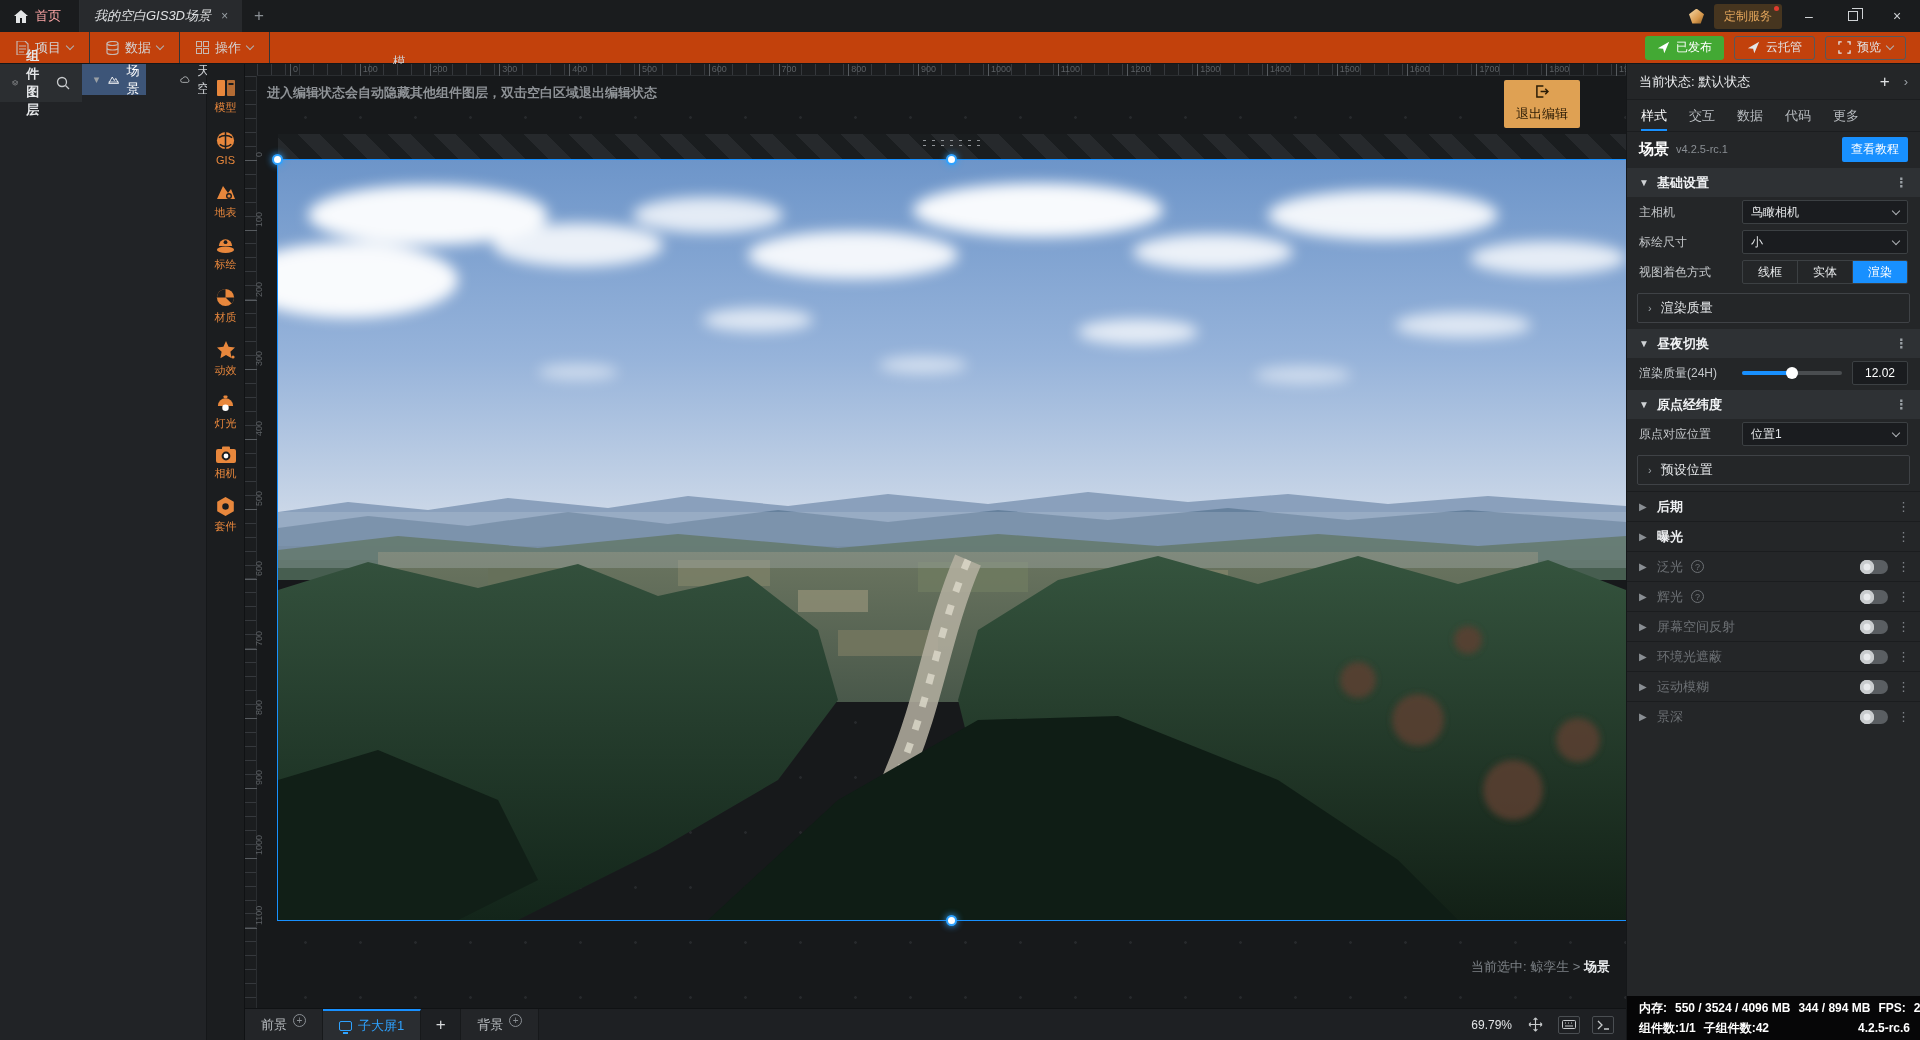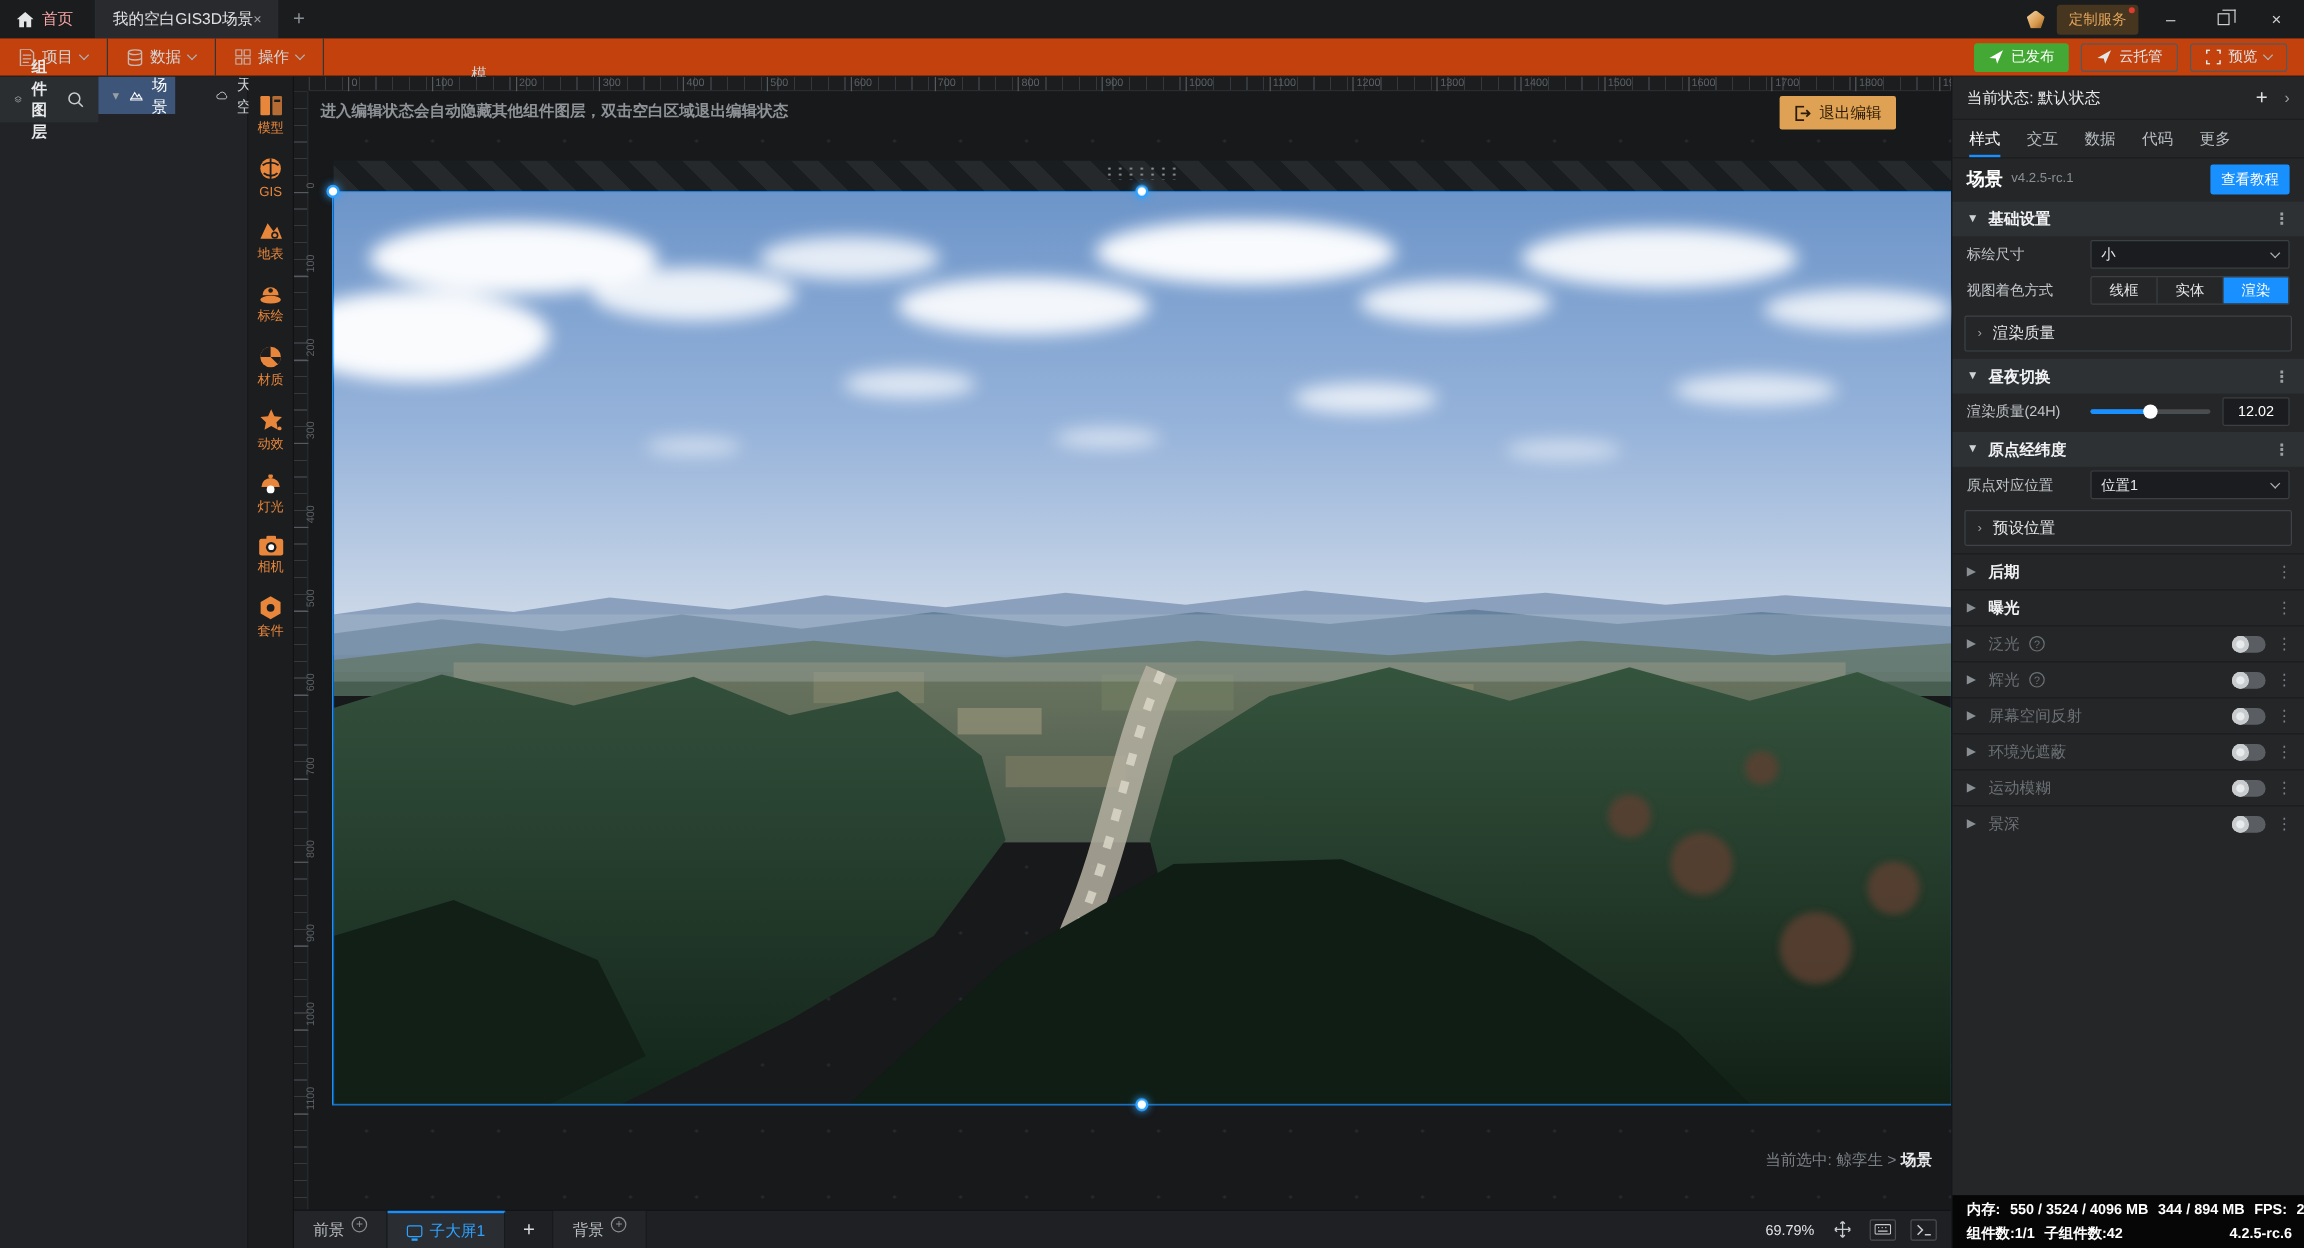--- a/index.html
+++ b/index.html
@@ -3,21 +3,21 @@
 <meta charset="utf-8">
 <style>
   * { margin:0; padding:0; box-sizing:border-box; }
   html,body { width:1920px; height:1040px; overflow:hidden; background:#17191b;
     font-family:"Liberation Sans","DejaVu Sans",sans-serif; color:#d8dadc; font-size:13px; }
   .app { width:1920px; height:1040px; display:flex; flex-direction:column; }
 
   
   .titlebar { height:32px; background:#1a1c1e; display:flex; align-items:stretch; flex:0 0 32px; }
   .home-tab { display:flex; align-items:center; gap:7px; padding:0 18px 0 14px; color:#fca5a5; border-right:1px solid #2a2d30; cursor:pointer; }
-  .doc-tab { display:flex; align-items:center; padding:0 14px; background:#282a2d; color:#dfe1e3; }
+  .doc-tab { display:flex; align-items:center; gap:10px; padding:0 14px; background:#282a2d; color:#dfe1e3;font-style:italic; }
   .doc-tab .x { color:#9aa0a5; font-size:12px; }
   .newtab { width:34px; display:flex; align-items:center; justify-content:center; color:#8a8f94; font-size:17px; }
   .tb-right { margin-left:auto; display:flex; align-items:center; gap:10px; padding-right:6px; }
   .gem { width:15px; height:15px; background:linear-gradient(135deg,#f5d9a8,#d99a4e 60%,#8a5a20); clip-path:polygon(50% 0,100% 38%,78% 100%,22% 100%,0 38%); }
   .svc { position:relative; background:#46351f; color:#e2a55b; font-size:12px; padding:4px 10px; border-radius:3px; }
   .svc .dot { position:absolute; top:2px; right:3px; width:5px; height:5px; border-radius:50%; background:#e03b2f; }
   .winbtn { width:34px; height:32px; display:flex; align-items:center; justify-content:center; color:#cfd2d5; font-size:14px; }
   .restore-glyph { width:10px; height:10px; border:1px solid #cfd2d5; position:relative; }
   .restore-glyph:before { content:""; position:absolute; top:-4px; left:3px; width:10px; height:10px; border:1px solid #cfd2d5; border-bottom:none; border-left:none; }
 
@@ -56,21 +56,21 @@
     background-image:repeating-linear-gradient(to right,#35383c 0 1px, transparent 1px 13.958px); }
   .ruler-v { position:absolute; top:12px; left:0; bottom:0; width:12px; background:#1b1d1f; border-right:1px solid #2a2d30; z-index:6;
     background-image:repeating-linear-gradient(to bottom,#35383c 0 1px, transparent 1px 13.958px); }
   .ruler-corner { position:absolute; top:0; left:0; width:12px; height:12px; background:#1b1d1f; z-index:7; }
   .tickH { position:absolute; top:0; width:1px; height:12px; background:#565a5e; }
   .labH { position:absolute; top:0; font-size:9px; color:#5c6064; white-space:nowrap; }
   .tickV { position:absolute; left:0; height:1px; width:12px; background:#565a5e; }
   .labV { position:absolute; left:9px; font-size:9px; color:#5c6064; transform:rotate(-90deg); transform-origin:left top; white-space:nowrap; }
   .notice { position:absolute; top:20px; left:22px; color:#8e9296; font-size:13px; z-index:5;font-weight:bold; }
   .exit-btn { position:absolute; top:16px; right:46px; background:#dfa153; color:#2b1c05; font-size:13px;
-    display:flex; align-items:center; gap:7px; padding:5px 12px; border-radius:2px; z-index:8; cursor:pointer; }
+    display:flex; align-items:center; gap:7px; padding:5px 12px; border-radius:2px; z-index:8; cursor:pointer;flex-direction:column; }
   .hatch { position:absolute; left:33px; right:0; top:70px; height:26px; z-index:2;
     background:repeating-linear-gradient(45deg,#26292c 0 16px,#1a1d1f 16px 32px); }
   .artboard { position:absolute; left:33px; right:0; top:96px; height:760px; outline:1px solid #1890ff; z-index:3; }
   .artboard svg { display:block; width:100%; height:100%; }
   .handle { position:absolute; width:11px; height:11px; border-radius:50%; background:#fff; border:2px solid #2ea2ff; box-shadow:0 0 7px #2ea2ff; z-index:4; }
   .drag-dots { position:absolute; left:50%; top:-22px; transform:translateX(-50%); width:64px; height:12px;
     background-image:radial-gradient(#8f9397 1px, transparent 1.4px); background-size:9px 5px; }
   .sel-path { position:absolute; right:16px; bottom:32px; color:#7d8287; font-size:13px; z-index:5; }
   .sel-path b { color:#e8eaec; font-weight:bold; }
 
@@ -571,20 +571,27 @@
           <span class="comp-ver">v4.2.5-rc.1</span>
           <span class="tut-btn">查看教程</span>
         </div>
 
         <div class="sec-head">
           <span class="caret">▼</span>
           <span>基础设置</span>
           <span class="dots">⋮</span>
         </div>
         <div class="prow">
+          <span class="lbl">主相机</span>
+          <span class="select">
+              <span>鸟瞰相机</span>
+              <span class="chev"></span>
+            </span>
+        </div>
+        <div class="prow">
           <span class="lbl">标绘尺寸</span>
           <span class="select">
               <span>小</span>
               <span class="chev"></span>
             </span>
         </div>
         <div class="prow">
           <span class="lbl">视图着色方式</span>
           <span class="seg">
             <div>线框</div>

